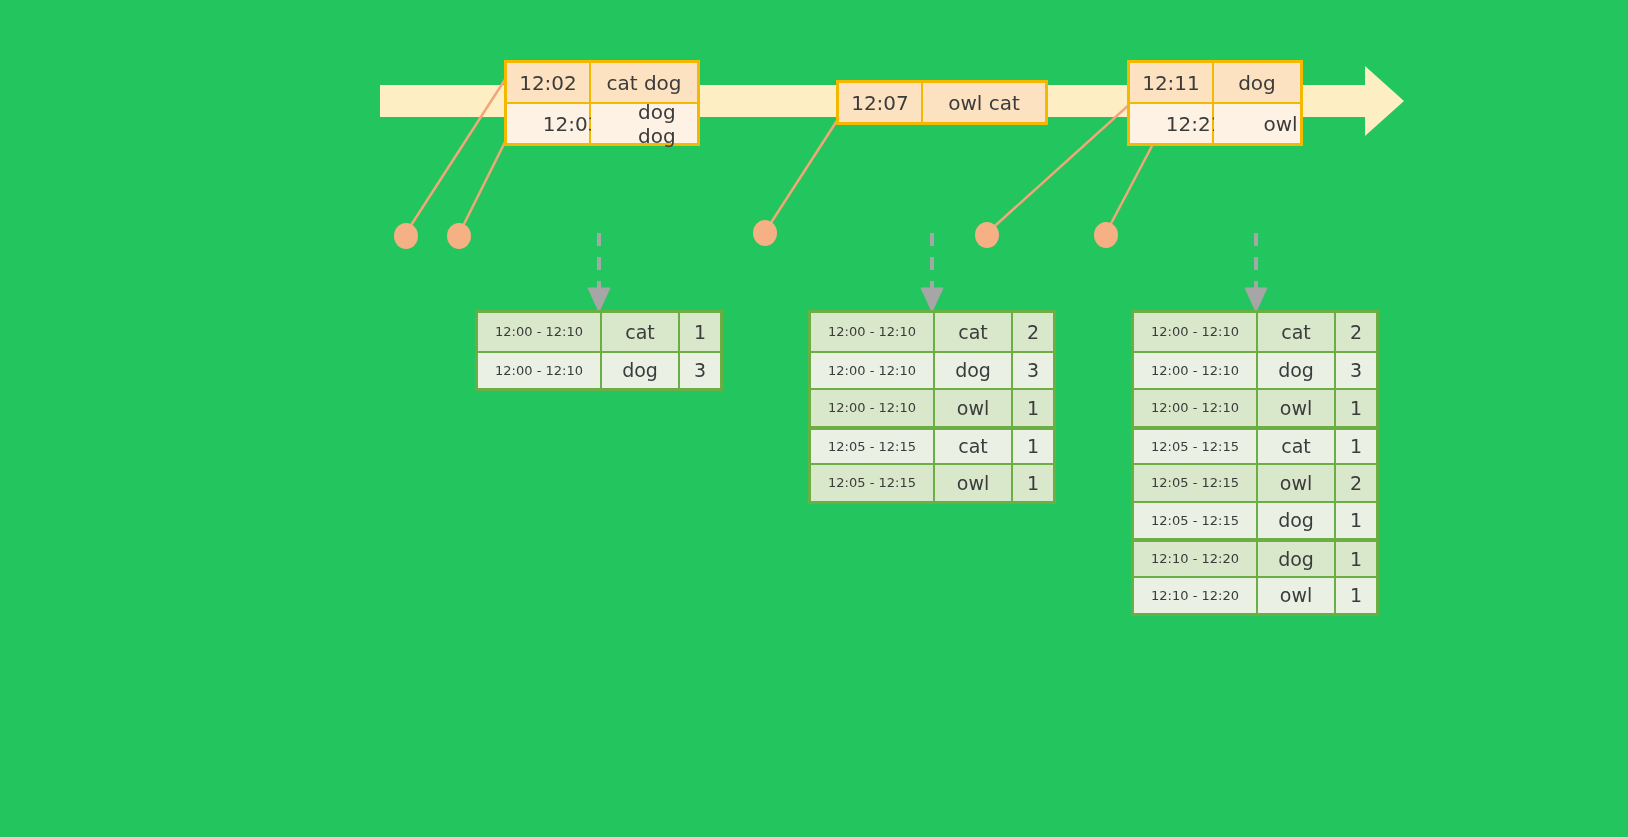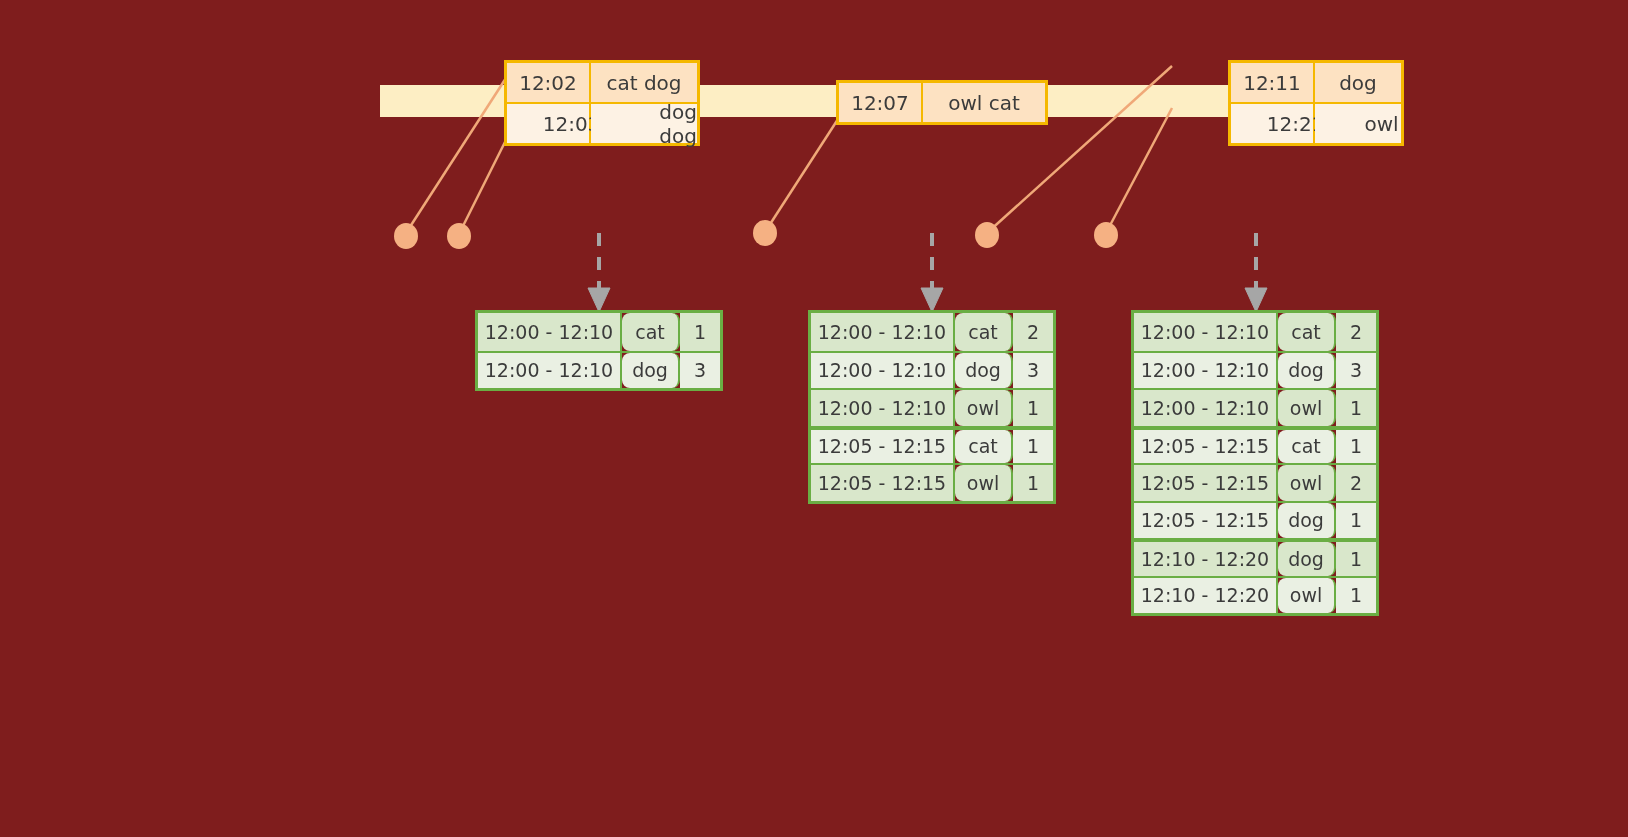--- a/index.html
+++ b/index.html
@@ -4,24 +4,23 @@
 <style>
   html, body {
     margin: 0;
     padding: 0;
     background: #000000;
   }
   #canvas {
     position: relative;
     width: 1628px;
     height: 837px;
-    background: #7f1d1d;
+    background: #22c55e;
     font-family: "DejaVu Sans", "Liberation Sans", sans-serif;
     overflow: hidden;
-    text-align: right;
   }
 
   
   #timeline-svg {
     position: absolute;
     left: 0;
     top: 0;
     width: 1628px;
     height: 837px;
     pointer-events: none;
@@ -75,35 +74,34 @@
     flex-direction: row;
     height: 37.5px;
     box-sizing: border-box;
   }
   .res-row + .res-row { border-top: 2px solid #6aae44; }
   .res-row.group-start { border-top: 4px solid #6aae44; }
   .res-win {
     display: flex;
     align-items: center;
     justify-content: center;
+    font-size: 13px;
+    color: #3b3b3b;
+    border-right: 2px solid #6aae44;
+    box-sizing: border-box;
+  }
+  .res-key {
+    width: 78px;
+    display: flex;
+    align-items: center;
+    justify-content: center;
     font-size: 19px;
     color: #3b3b3b;
     border-right: 2px solid #6aae44;
     box-sizing: border-box;
-  }
-  .res-key {
-    width: 58px;
-    display: flex;
-    align-items: center;
-    justify-content: center;
-    font-size: 19px;
-    color: #3b3b3b;
-    border-right: 2px solid #6aae44;
-    box-sizing: border-box;
-    border-radius: 8px;
   }
   .res-cnt {
     width: 40px;
     display: flex;
     align-items: center;
     justify-content: center;
     font-size: 19px;
     color: #3b3b3b;
     box-sizing: border-box;
   }
@@ -165,21 +163,21 @@
     </div>
   </div>
 
   <div class="event-box" id="event-group-2" style="left:836px; top:80px; width:212px;">
     <div class="event-row shade-a">
       <div class="event-time">12:07</div>
       <div class="event-val">owl cat</div>
     </div>
   </div>
 
-  <div class="event-box" id="event-group-3" style="left:1228px; top:60px; width:176px;">
+  <div class="event-box" id="event-group-3" style="left:1127px; top:60px; width:176px;">
     <div class="event-row shade-a">
       <div class="event-time">12:11</div>
       <div class="event-val">dog</div>
     </div>
     <div class="event-row shade-b">
       <div class="event-time">12:21</div>
       <div class="event-val">owl</div>
     </div>
   </div>
 

